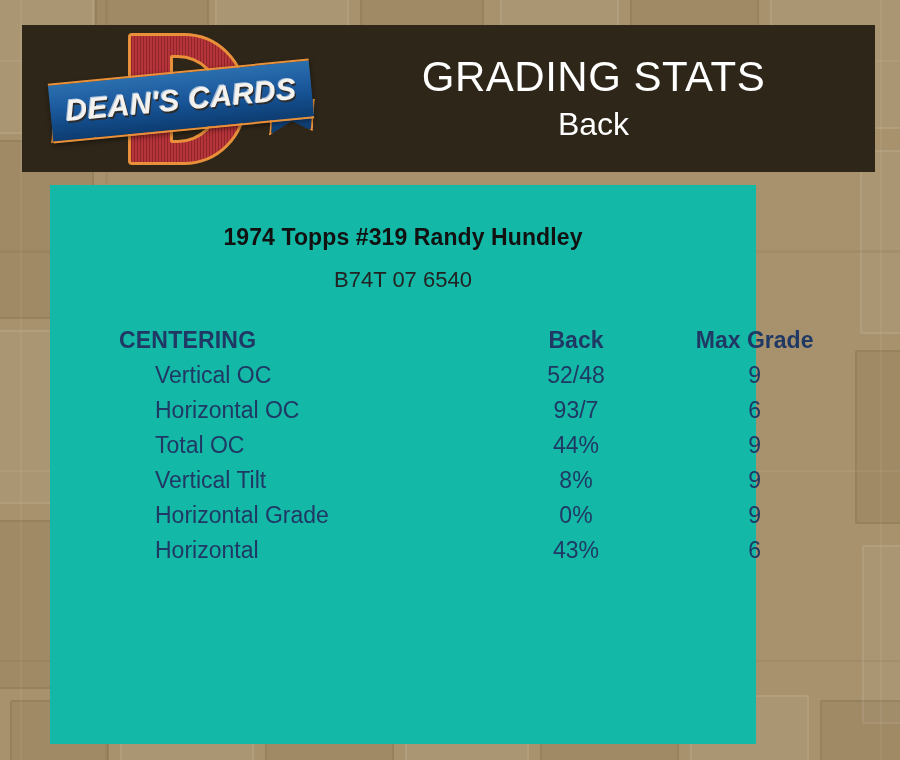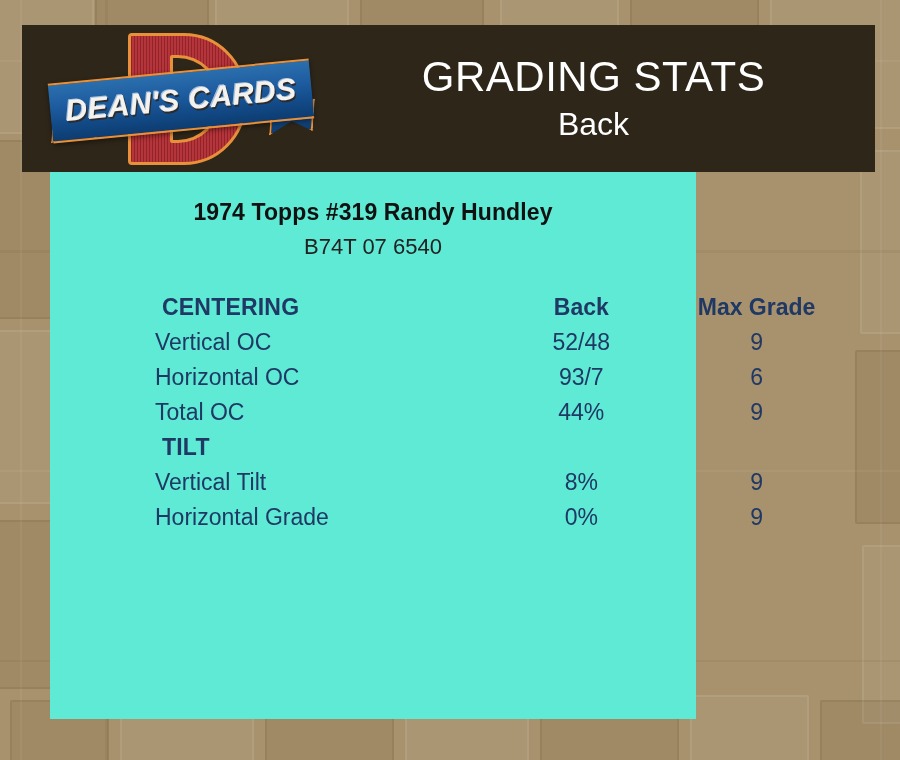--- a/index.html
+++ b/index.html
@@ -173,38 +173,38 @@
     font-size: 32px;
     font-weight: normal;
     line-height: 1.25;
     margin-top: 4px;
   }
 
   
   #content-panel {
     position: absolute;
     left: 50px;
-    top: 160px;
-    width: 646px;
+    top: 185px;
+    width: 706px;
     height: 559px;
-    background: #5eead4;
+    background: #14b8a6;
     z-index: 4;
   }
 
   #card-title {
     text-align: center;
     margin-top: 39px;
     font-size: 23px;
     font-weight: bold;
     color: #111111;
     letter-spacing: 0.1px;
   }
   #card-subtitle {
     text-align: center;
-    margin-top: 8px;
+    margin-top: 16px;
     font-size: 22px;
     font-weight: normal;
     color: #222222;
   }
 
   
   #stats-table {
     margin: 30px 0 0 0;
     width: 802px;
     border-collapse: collapse;
@@ -215,21 +215,21 @@
     height: 35px;
     vertical-align: middle;
     font-size: 23px;
   }
   #stats-table .col-label  { width: 390px; padding-left: 105px; }
   #stats-table .col-value  { width: 185px; text-align: center; }
   #stats-table .col-grade  { width: 222px; text-align: center; }
 
   #stats-table tr.section-row td.col-label {
     font-weight: bold;
-    padding-left: 112px;
+    padding-left: 69px;
     letter-spacing: 0.2px;
   }
   #stats-table tr.section-row td.col-value,
   #stats-table tr.section-row td.col-grade {
     font-weight: bold;
   }
   #stats-table tr.data-row td.col-label {
     font-weight: normal;
   }
 </style>
@@ -306,31 +306,31 @@
         <tr class="data-row">
           <td class="col-label">Horizontal OC</td>
           <td class="col-value">93/7</td>
           <td class="col-grade">6</td>
         </tr>
         <tr class="data-row">
           <td class="col-label">Total OC</td>
           <td class="col-value">44%</td>
           <td class="col-grade">9</td>
         </tr>
-        <tr class="section-row">
-          <td class="col-label">TILT</td>
-          <td class="col-value"></td>
-          <td class="col-grade"></td>
-        </tr>
         <tr class="data-row">
           <td class="col-label">Vertical Tilt</td>
           <td class="col-value">8%</td>
           <td class="col-grade">9</td>
         </tr>
         <tr class="data-row">
           <td class="col-label">Horizontal Grade</td>
           <td class="col-value">0%</td>
           <td class="col-grade">9</td>
         </tr>
+        <tr class="data-row">
+          <td class="col-label">Horizontal</td>
+          <td class="col-value">43%</td>
+          <td class="col-grade">6</td>
+        </tr>
       </tbody>
   </table>
 
 </div>
 
 </body></html>

